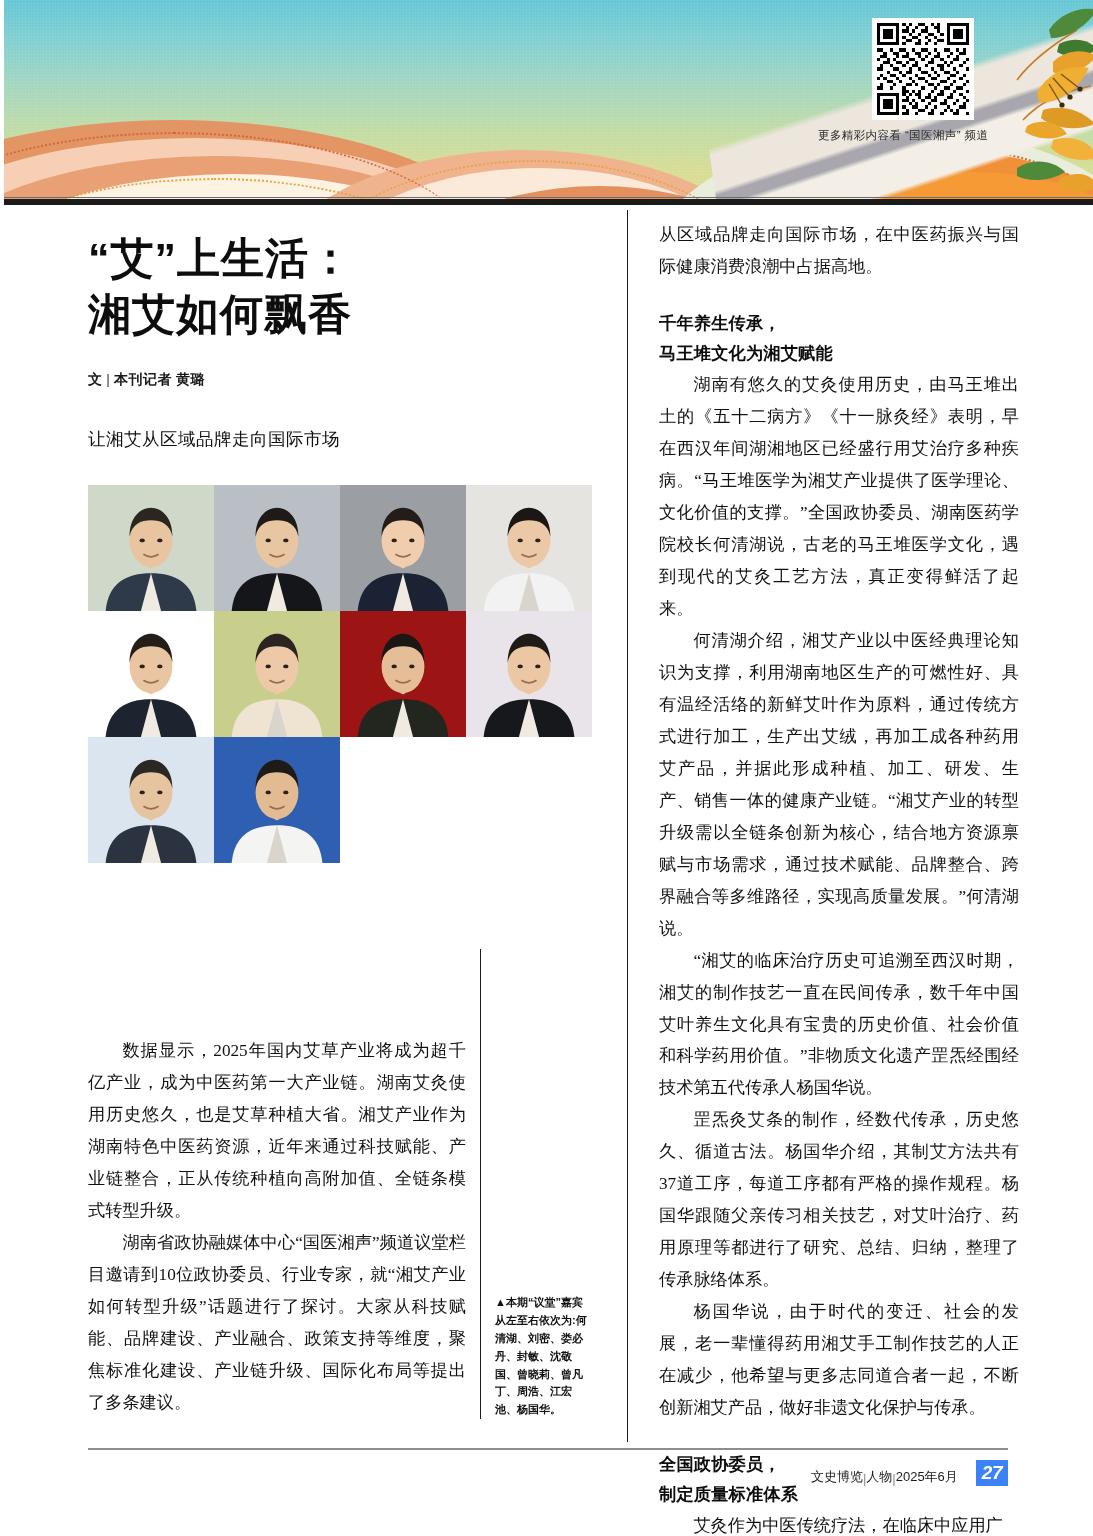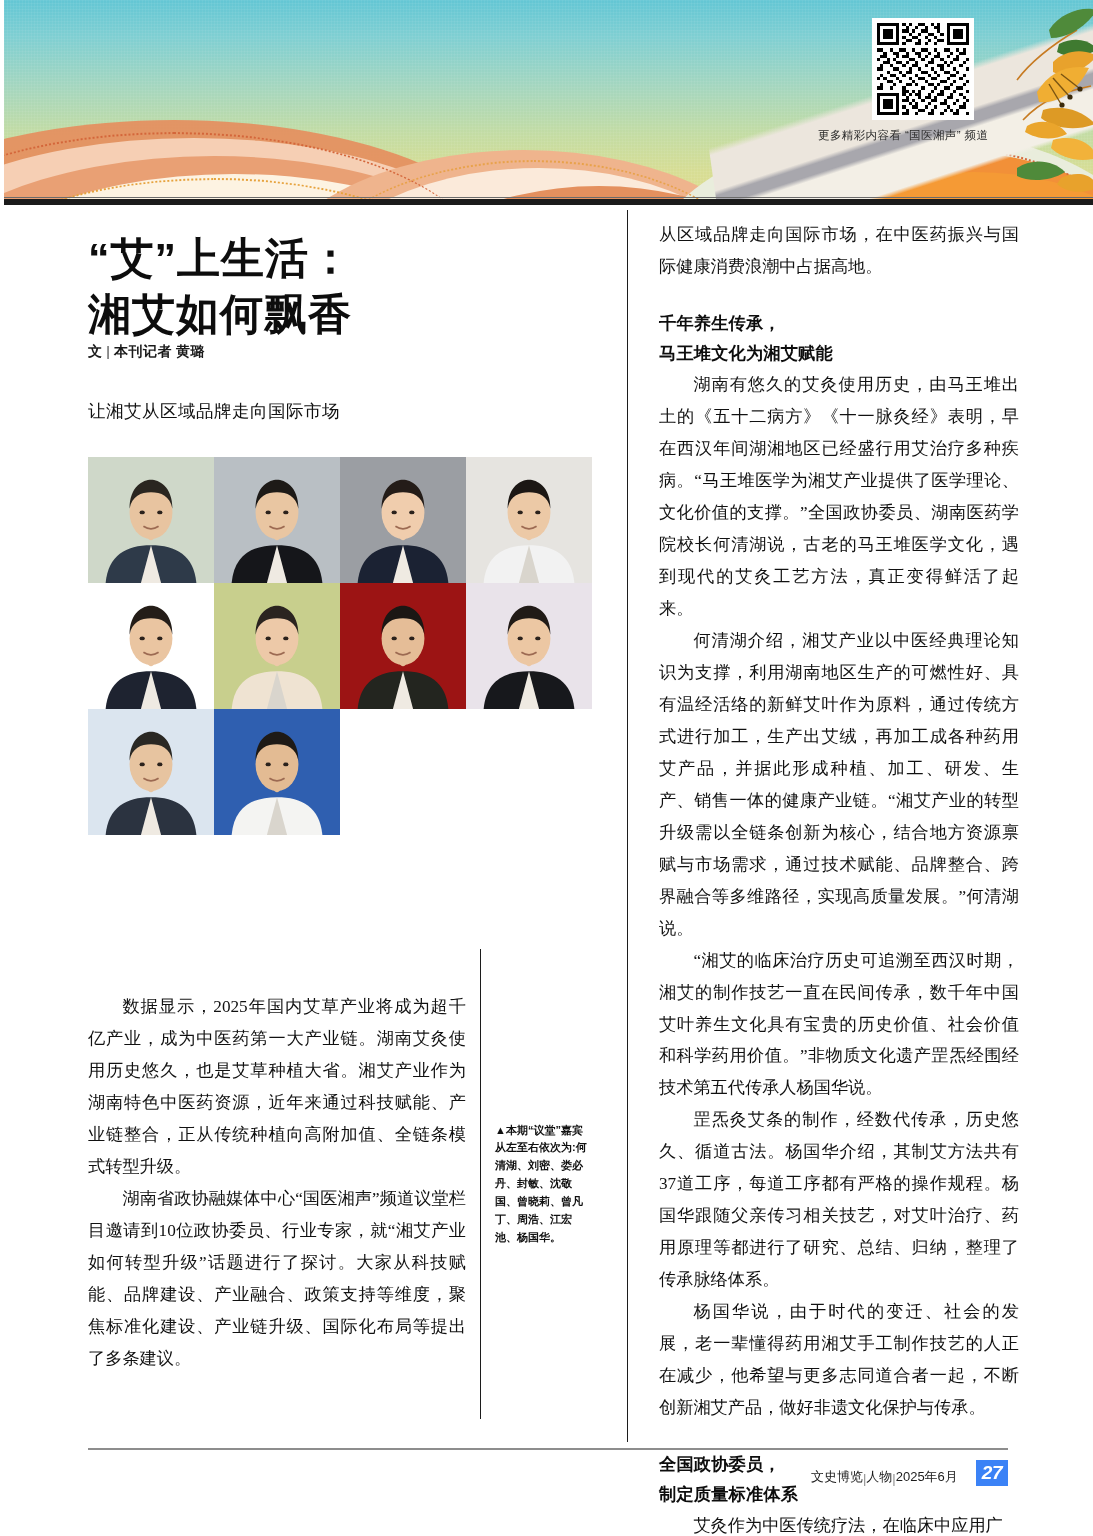--- a/index.html
+++ b/index.html
@@ -137,20 +137,21 @@
     letter-spacing: 1px;
     color: #0d0d0d;
     margin: 0;
     padding-top: 26px;
   }
   .byline {
     font-family: "Liberation Serif", serif;
     font-weight: 700;
     font-size: 14px;
     color: #1a1a1a;
+    margin-top: 28px;
     letter-spacing: .5px;
   }
   .deck {
     font-family: "Liberation Sans", sans-serif;
     font-size: 17.5px;
     color: #111;
     margin-top: 38px;
     letter-spacing: .5px;
   }
 
@@ -171,21 +172,21 @@
   }
   .portrait svg { display:block; width:126px; height:126px; }
 
   
   .lower {
     position: absolute;
     left: 88px;
     top: 742px;
     width: 500px;
   }
-  .lower-inner { display: flex; align-items: center; }
+  .lower-inner { display: flex; align-items: flex-end; }
   .body-col {
     width: 378px;
     font-family: "Liberation Serif", "DejaVu Serif", serif;
     font-size: 17.2px;
     line-height: 1.86;
     color: #111;
     text-align: justify;
     text-justify: inter-ideograph;
   }
   .body-col p { margin: 0; text-indent: 2em; }

